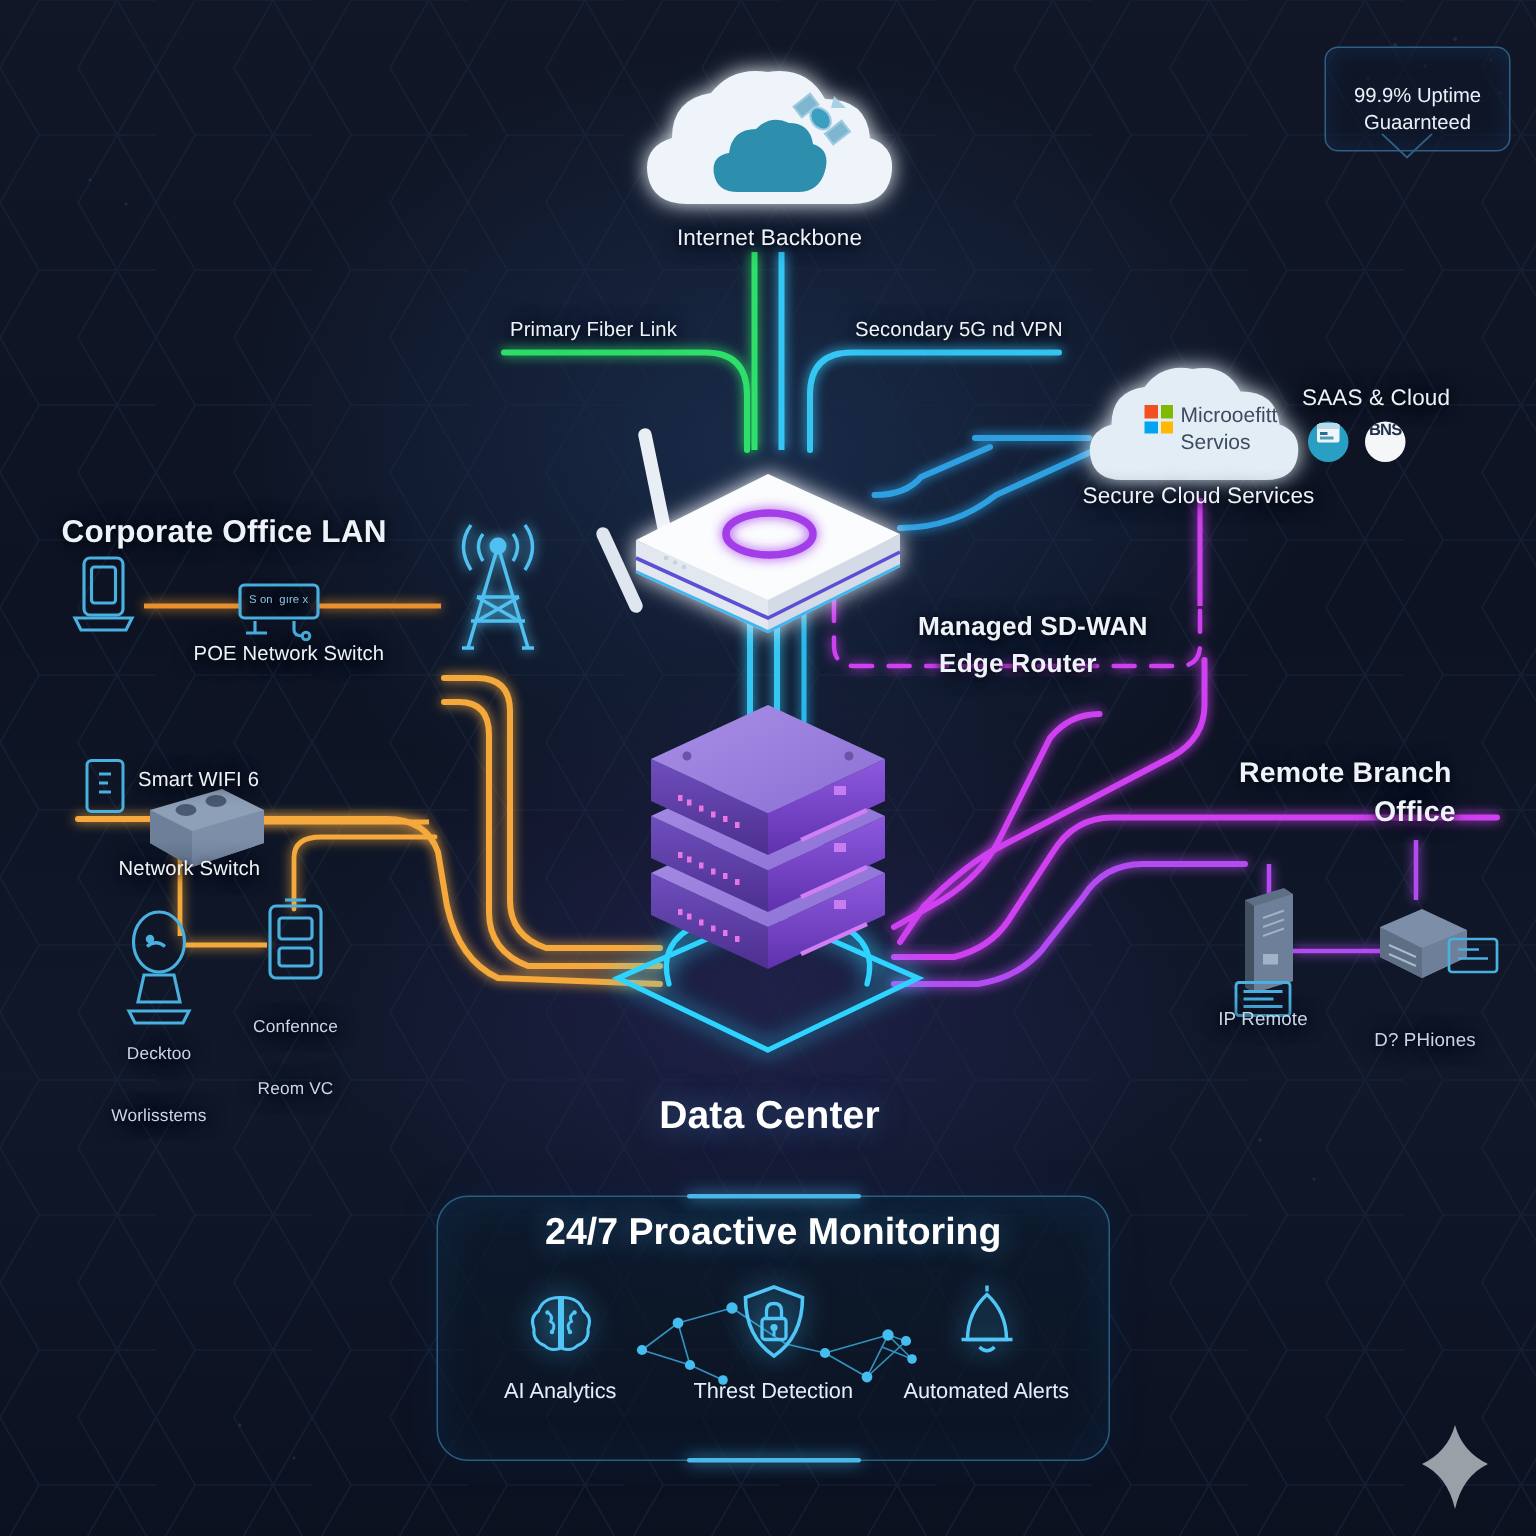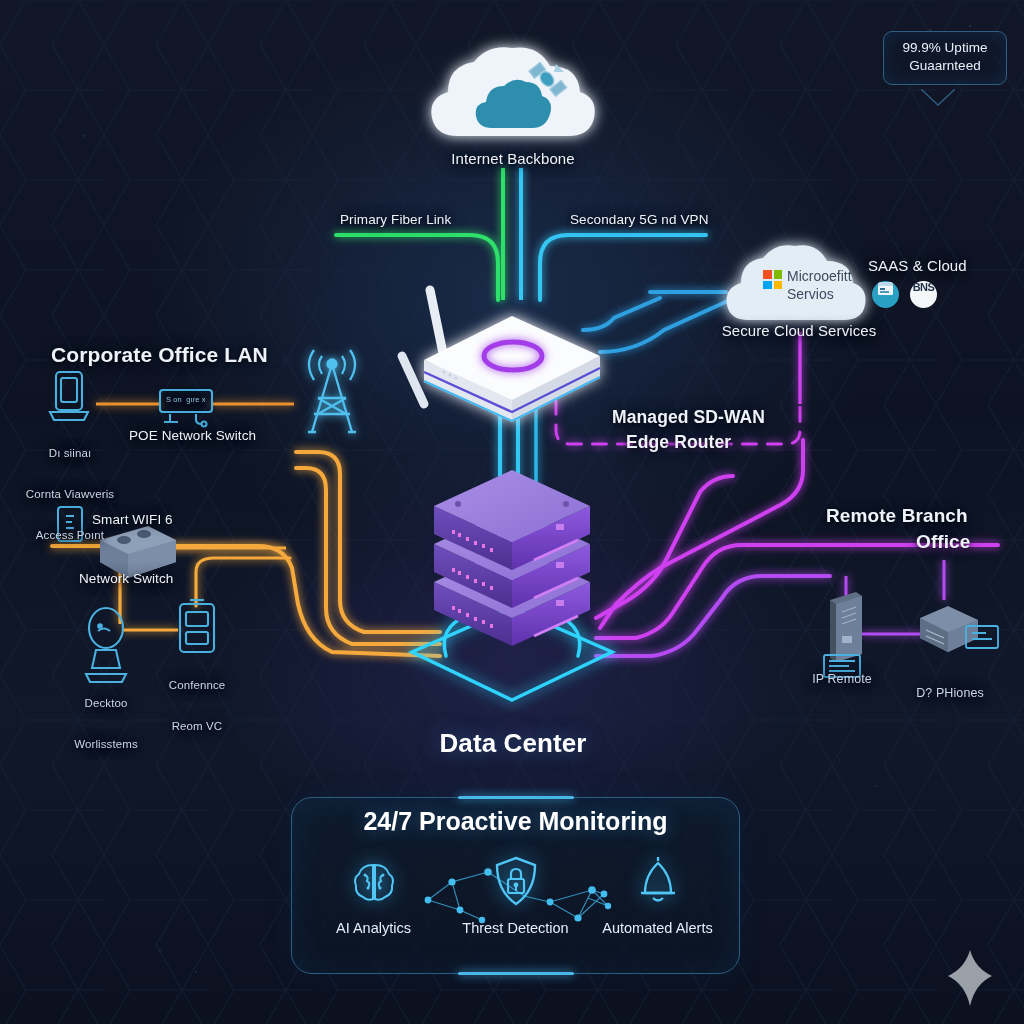--- a/index.html
+++ b/index.html
@@ -35,21 +35,21 @@
   .sm{font-size:13.5px;}
   .md{font-size:15px;}
   .lg{font-size:17.5px;font-weight:700;}
   .xxl{font-size:23px;font-weight:700;}
 
   
   #uptime{
     position:absolute;left:883px;top:31px;width:110px;
     border:1.3px solid #2f5f84;border-radius:9px;
     background:rgba(14,24,42,.55);
-    padding:7px 6px 10px;
+    padding:23px 6px 10px;
     text-align:center;
     font-size:13.5px;color:#e9f1fb;
     line-height:1.3;
     box-shadow:0 0 18px rgba(25,70,120,.35) inset;
   }
   #uptime-tail{
     position:absolute;left:921px;top:89px;width:34px;height:18px;
   }
 
   
@@ -296,21 +296,21 @@
       <rect x="1" y="1" width="15" height="13" rx="1.5" fill="#eef6fb"></rect>
       <rect x="1" y="1" width="15" height="4" fill="#bcd9ea"></rect>
       <rect x="3" y="7" width="5" height="2" fill="#2a6f93"></rect>
       <rect x="3" y="10" width="9" height="2" fill="#5399bb"></rect>
     </svg>
   </div>
   <div class="chip" id="chip-b">
     <span>BNS</span>
   </div>
 
-  <div class="lbl xxl" style="left:51px;top:343px;font-size:21px;">Corporate Office LAN</div>
+  <div class="lbl xxl" style="left:41px;top:343px;font-size:21px;">Corporate Office LAN</div>
 
   <svg class="svg-layer" viewBox="0 0 1024 1024">
     <g stroke="#49b0e0" stroke-width="2.1" fill="none">
       <rect x="56" y="372" width="26" height="38" rx="4"></rect>
       <rect x="61" y="378" width="16" height="24" rx="2"></rect>
       <path d="M50 412 L88 412 L84 420 L54 420 Z"></path>
     </g>
 
     <g stroke="#49b0e0" stroke-width="2.1" fill="none">
       <rect x="160" y="390" width="52" height="22" rx="3"></rect>
@@ -353,25 +353,20 @@
     </g>
 
     <g stroke="#49b0e0" stroke-width="2.1" fill="none">
       <rect x="180" y="604" width="34" height="48" rx="4"></rect>
       <rect x="186" y="612" width="22" height="14" rx="2"></rect>
       <rect x="186" y="632" width="22" height="12" rx="2"></rect>
       <path d="M190 600 L204 600"></path>
     </g>
   </svg>
 
-  <div class="lbl c tiny" style="left:70px;top:420px;">
-    <div>Dı siinaı</div>
-    <div>Cornta Viawveris</div>
-    <div>Access Poınt</div>
-  </div>
   <div class="lbl sm" style="left:129px;top:428px;">POE Network Switch</div>
   <div class="lbl" style="left:166px;top:396px;font-size:7.5px;color:#8fc4e2;text-align:center;">S on  gıre x</div>
 
   <div class="lbl sm" style="left:92px;top:512px;">Smart WIFI 6</div>
   <div class="lbl sm" style="left:79px;top:571px;">Network Switch</div>
   <div class="lbl c tiny" style="left:106px;top:670px;">
     <div>Decktoo</div>
     <div>Worlisstems</div>
   </div>
   <div class="lbl c tiny" style="left:197px;top:652px;">

